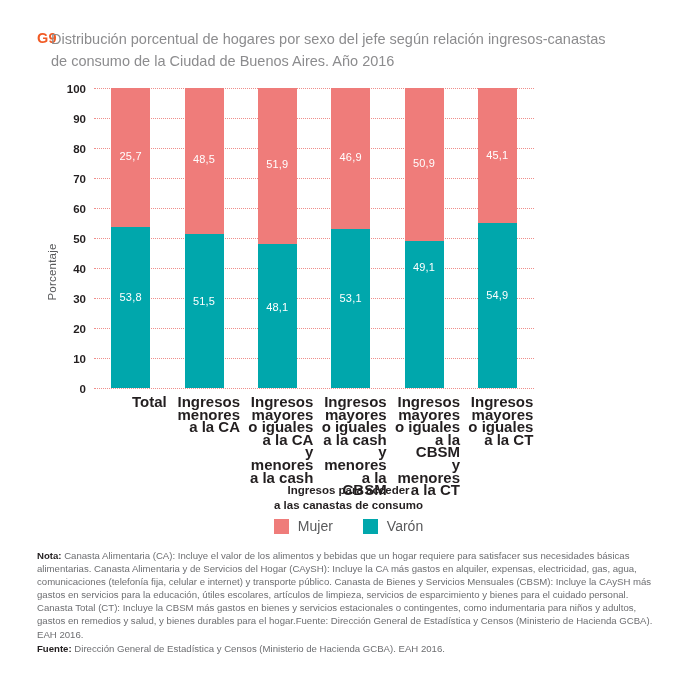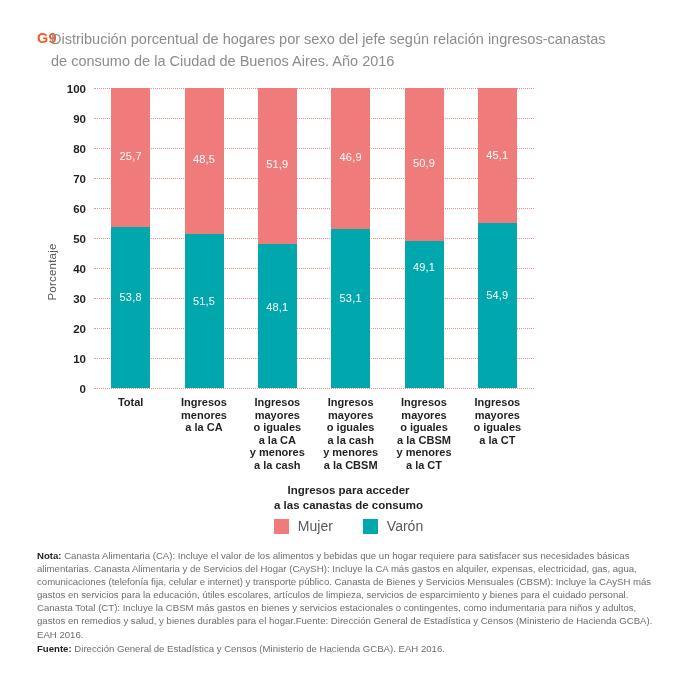--- a/index.html
+++ b/index.html
@@ -107,22 +107,22 @@
     font-size: 11px;
     font-weight: normal;
     letter-spacing: .2px;
     position: absolute;
     white-space: nowrap;
   }
   .cat-label {
     position: absolute;
     top: 308px;
     width: 72px;
-    text-align: center;
-    font-size: 11px;
+    text-align: right;
+    font-size: 15px;
     line-height: 12.6px;
     color: #231f20;
     font-weight: bold;
     white-space: pre-line;
   }
 
   
   #x-axis-title {
     position: absolute;
     left: 0; top: 483px;

